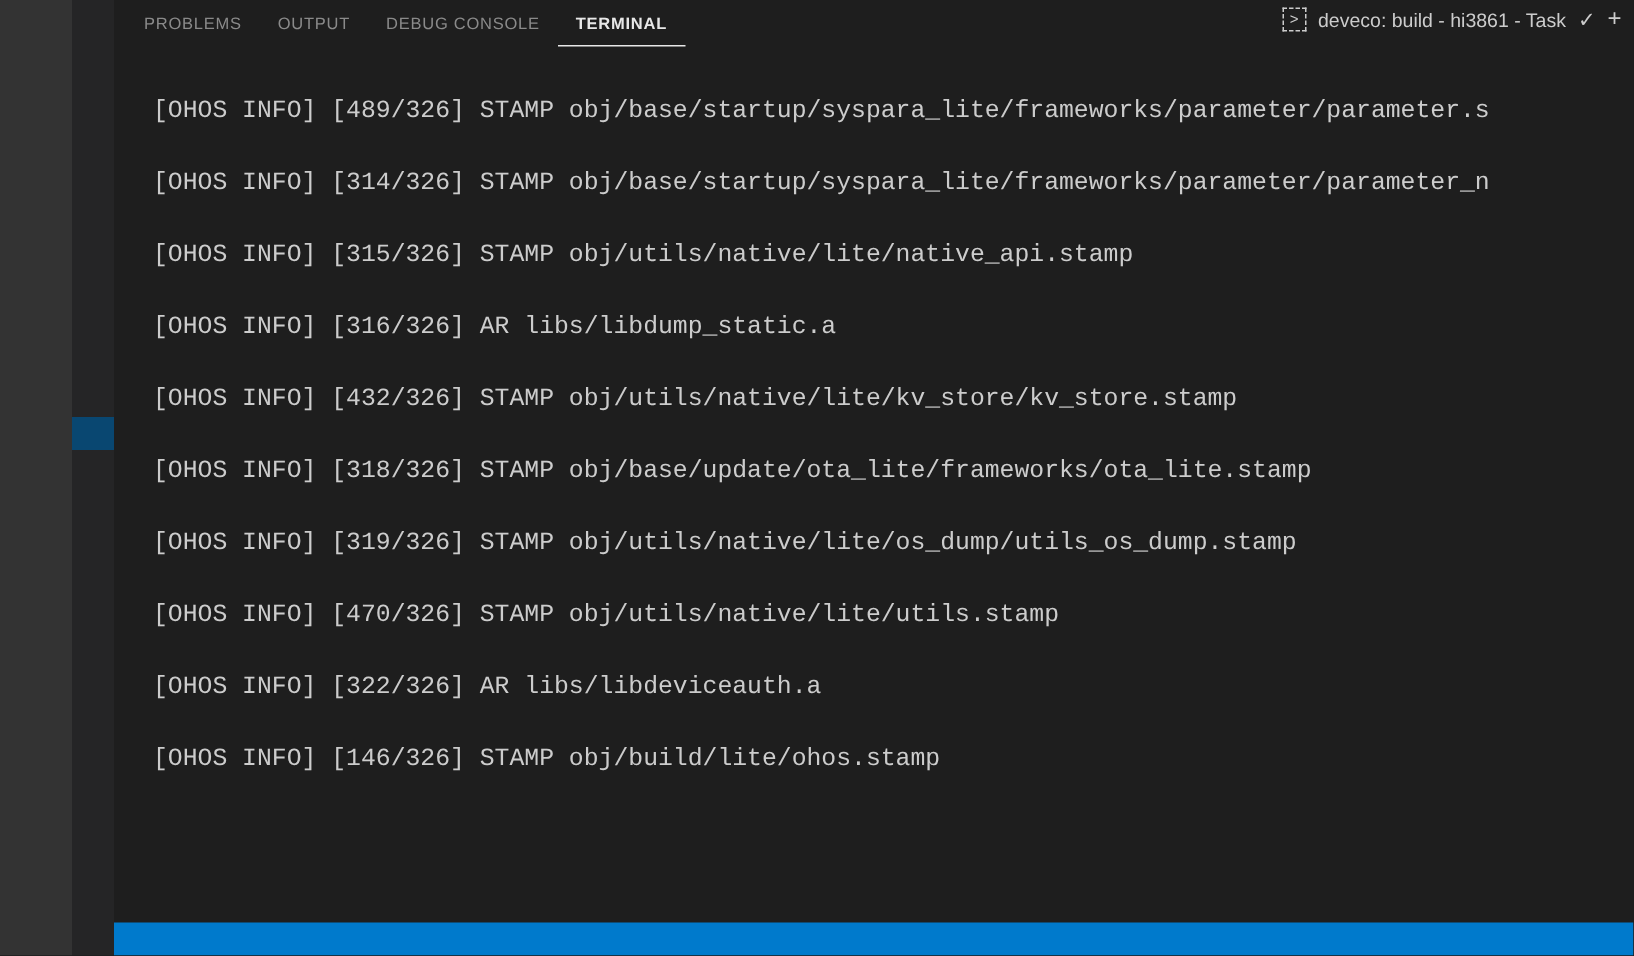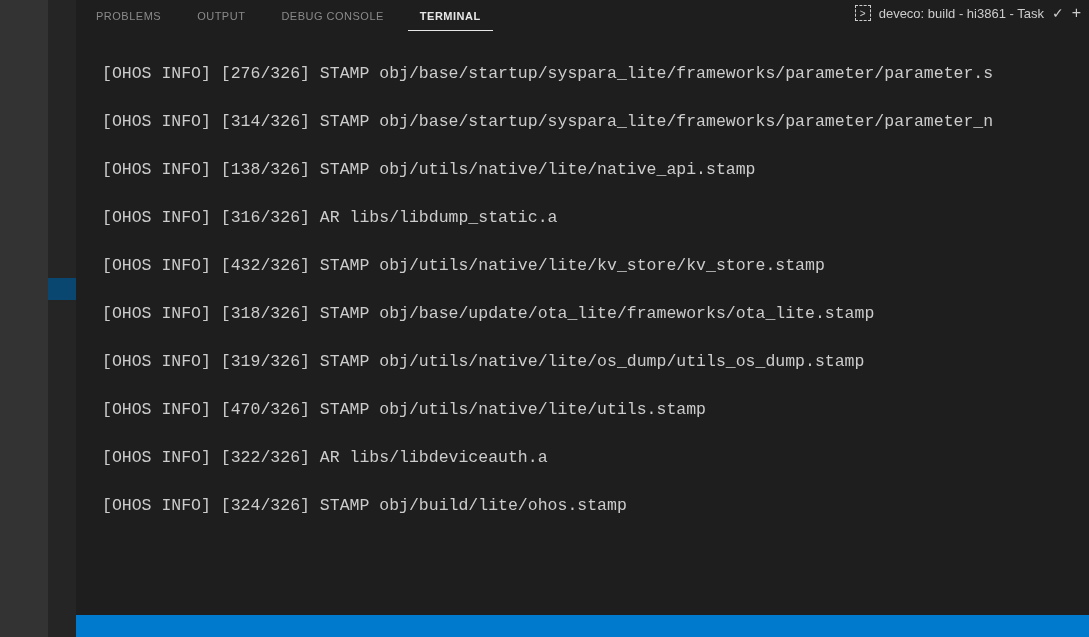--- a/index.html
+++ b/index.html
@@ -40,21 +40,21 @@
     display: flex;
     flex-direction: column;
     background: #1e1e1e;
     min-width: 0;
   }
   .panel-tabs {
     height: 32px;
     display: flex;
     align-items: center;
     padding: 0 8px;
-    gap: 12px;
+    gap: 0px;
     border-bottom: 0px solid #80808000;
     position: relative;
   }
   .tab {
     font-size: 11px;
     letter-spacing: 0.5px;
     color: #8a8a8a;
     padding: 8px 12px;
     cursor: pointer;
     text-transform: uppercase;
@@ -130,30 +130,30 @@
         <span class="icon-box">
             <span class="chev">&gt;</span>
           </span>
         <span>deveco: build - hi3861 - Task</span>
         <span class="check">✓</span>
         <span class="plus">+</span>
       </div>
     </div>
 
     <div class="terminal-body">
-<div class="term-line">[OHOS INFO] [276/326] STAMP obj/base/startup/syspara_lite/frameworks/parameter/parameter.s</div>
+<div class="term-line">[OHOS INFO] [489/326] STAMP obj/base/startup/syspara_lite/frameworks/parameter/parameter.s</div>
 <div class="term-line">[OHOS INFO] [314/326] STAMP obj/base/startup/syspara_lite/frameworks/parameter/parameter_n</div>
-<div class="term-line">[OHOS INFO] [138/326] STAMP obj/utils/native/lite/native_api.stamp</div>
+<div class="term-line">[OHOS INFO] [315/326] STAMP obj/utils/native/lite/native_api.stamp</div>
 <div class="term-line">[OHOS INFO] [316/326] AR libs/libdump_static.a</div>
 <div class="term-line">[OHOS INFO] [432/326] STAMP obj/utils/native/lite/kv_store/kv_store.stamp</div>
 <div class="term-line">[OHOS INFO] [318/326] STAMP obj/base/update/ota_lite/frameworks/ota_lite.stamp</div>
 <div class="term-line">[OHOS INFO] [319/326] STAMP obj/utils/native/lite/os_dump/utils_os_dump.stamp</div>
 <div class="term-line">[OHOS INFO] [470/326] STAMP obj/utils/native/lite/utils.stamp</div>
 <div class="term-line">[OHOS INFO] [322/326] AR libs/libdeviceauth.a</div>
-<div class="term-line">[OHOS INFO] [324/326] STAMP obj/build/lite/ohos.stamp</div>
+<div class="term-line">[OHOS INFO] [146/326] STAMP obj/build/lite/ohos.stamp</div>
 
 
 
 
 
 
 
 
 
 

